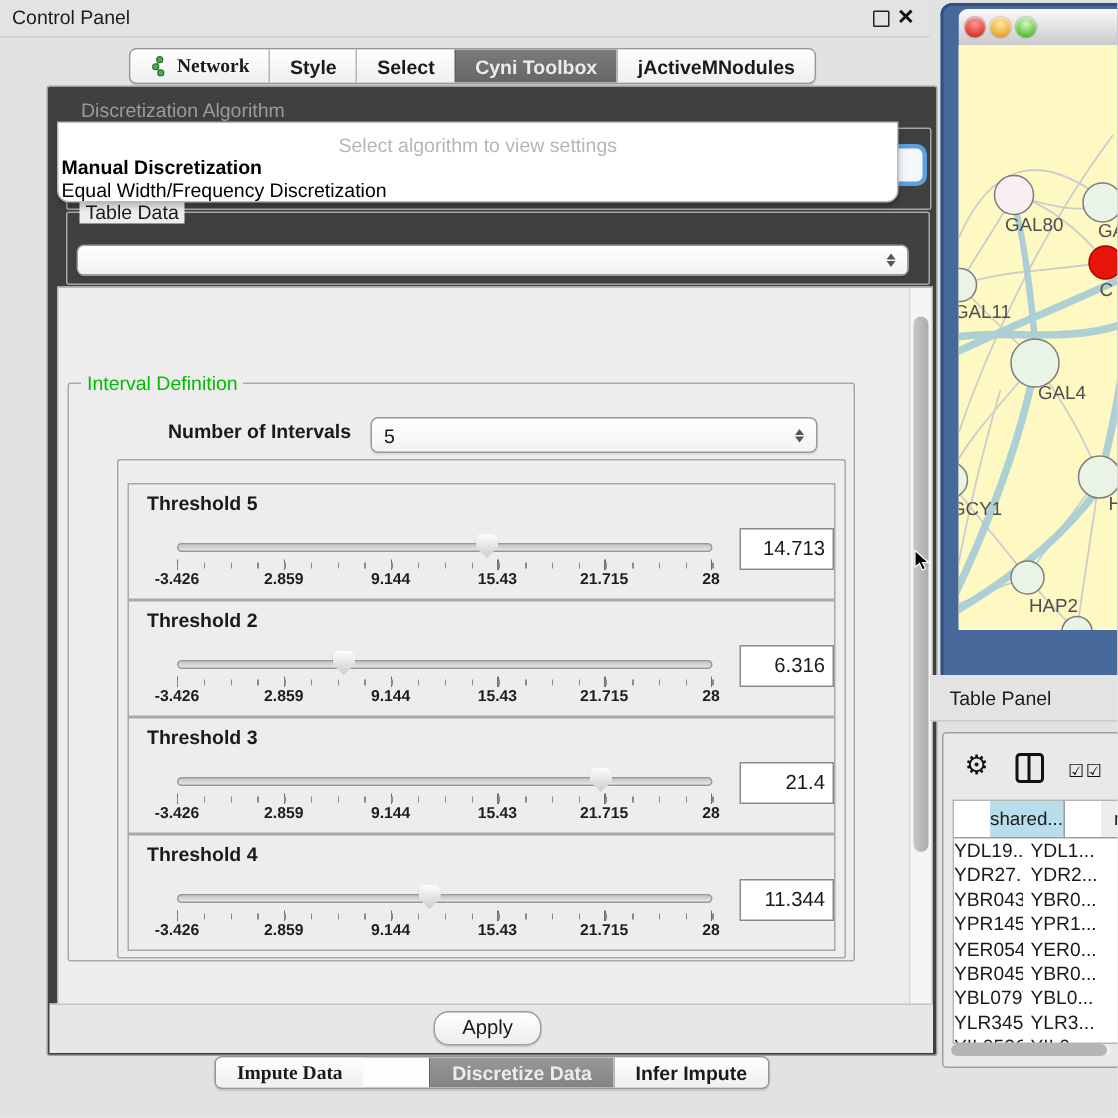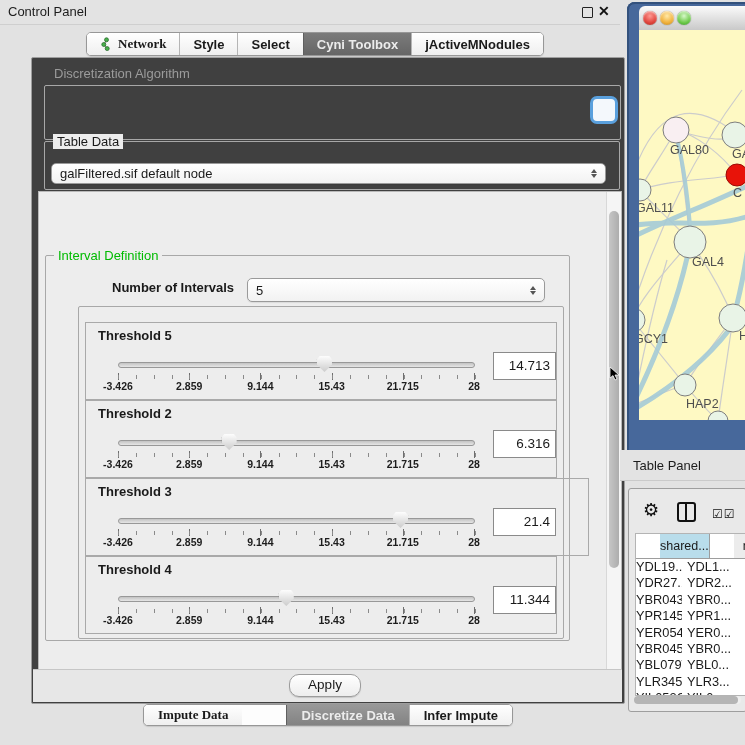--- a/index.html
+++ b/index.html
@@ -159,25 +159,29 @@
       <span>jActiveMNodules</span>
     </div>
 </div>
 
 <div class="abs" id="main-panel">
 
   <span class="abs" id="algo-faded">Discretization Algorithm</span>
   <div class="abs groupbox" id="algo-box"></div>
   <div class="abs" id="focus-ring"></div>
 
+  <div class="abs" id="popup">
+    <div class="ph">Select algorithm to view settings</div>
+    <div class="o1">Manual Discretization</div>
+    <div class="o2">Equal Width/Frequency Discretization</div>
+  </div>
 
   <div class="abs groupbox" style="left:12px;top:83px;width:574px;height:47px;">
     <span class="legend plain">Table Data</span>
     <div class="combo" style="left:6px;top:21px;width:545px;height:19px;">
-      <span>galFiltered.sif default node</span>
       <span class="stepper">
           <i class="up"></i>
           <i class="dn"></i>
         </span>
     </div>
   </div>
 
   <div class="abs" id="scrollarea">
 
     <div class="abs groupbox" id="interval-group">
@@ -225,21 +229,21 @@
               <span class="scale-lbl" style="left: 32px;">-3.426</span>
               <span class="scale-lbl" style="left: 103.2px;">2.859</span>
               <span class="scale-lbl" style="left: 174.4px;">9.144</span>
               <span class="scale-lbl" style="left: 245.6px;">15.43</span>
               <span class="scale-lbl" style="left: 316.8px;">21.715</span>
               <span class="scale-lbl" style="left: 388px;">28</span>
             </div>
           <div class="valbox">6.316</div>
         </div>
 
-        <div class="tpanel" style="top:171px;padding-left:32px;">
+        <div class="tpanel" style="top:171px;">
           <span class="tlabel">Threshold 3</span>
           <div class="trackwrap">
               <div class="track"></div>
             <div class="thumb" style="left: calc(79% - 7px);"></div>
             </div>
           <div class="ticks-major"></div>
           <div class="ticks-minor"></div>
           <div class="scale-row">
               <span class="scale-lbl" style="left: 32px;">-3.426</span>
               <span class="scale-lbl" style="left: 103.2px;">2.859</span>

